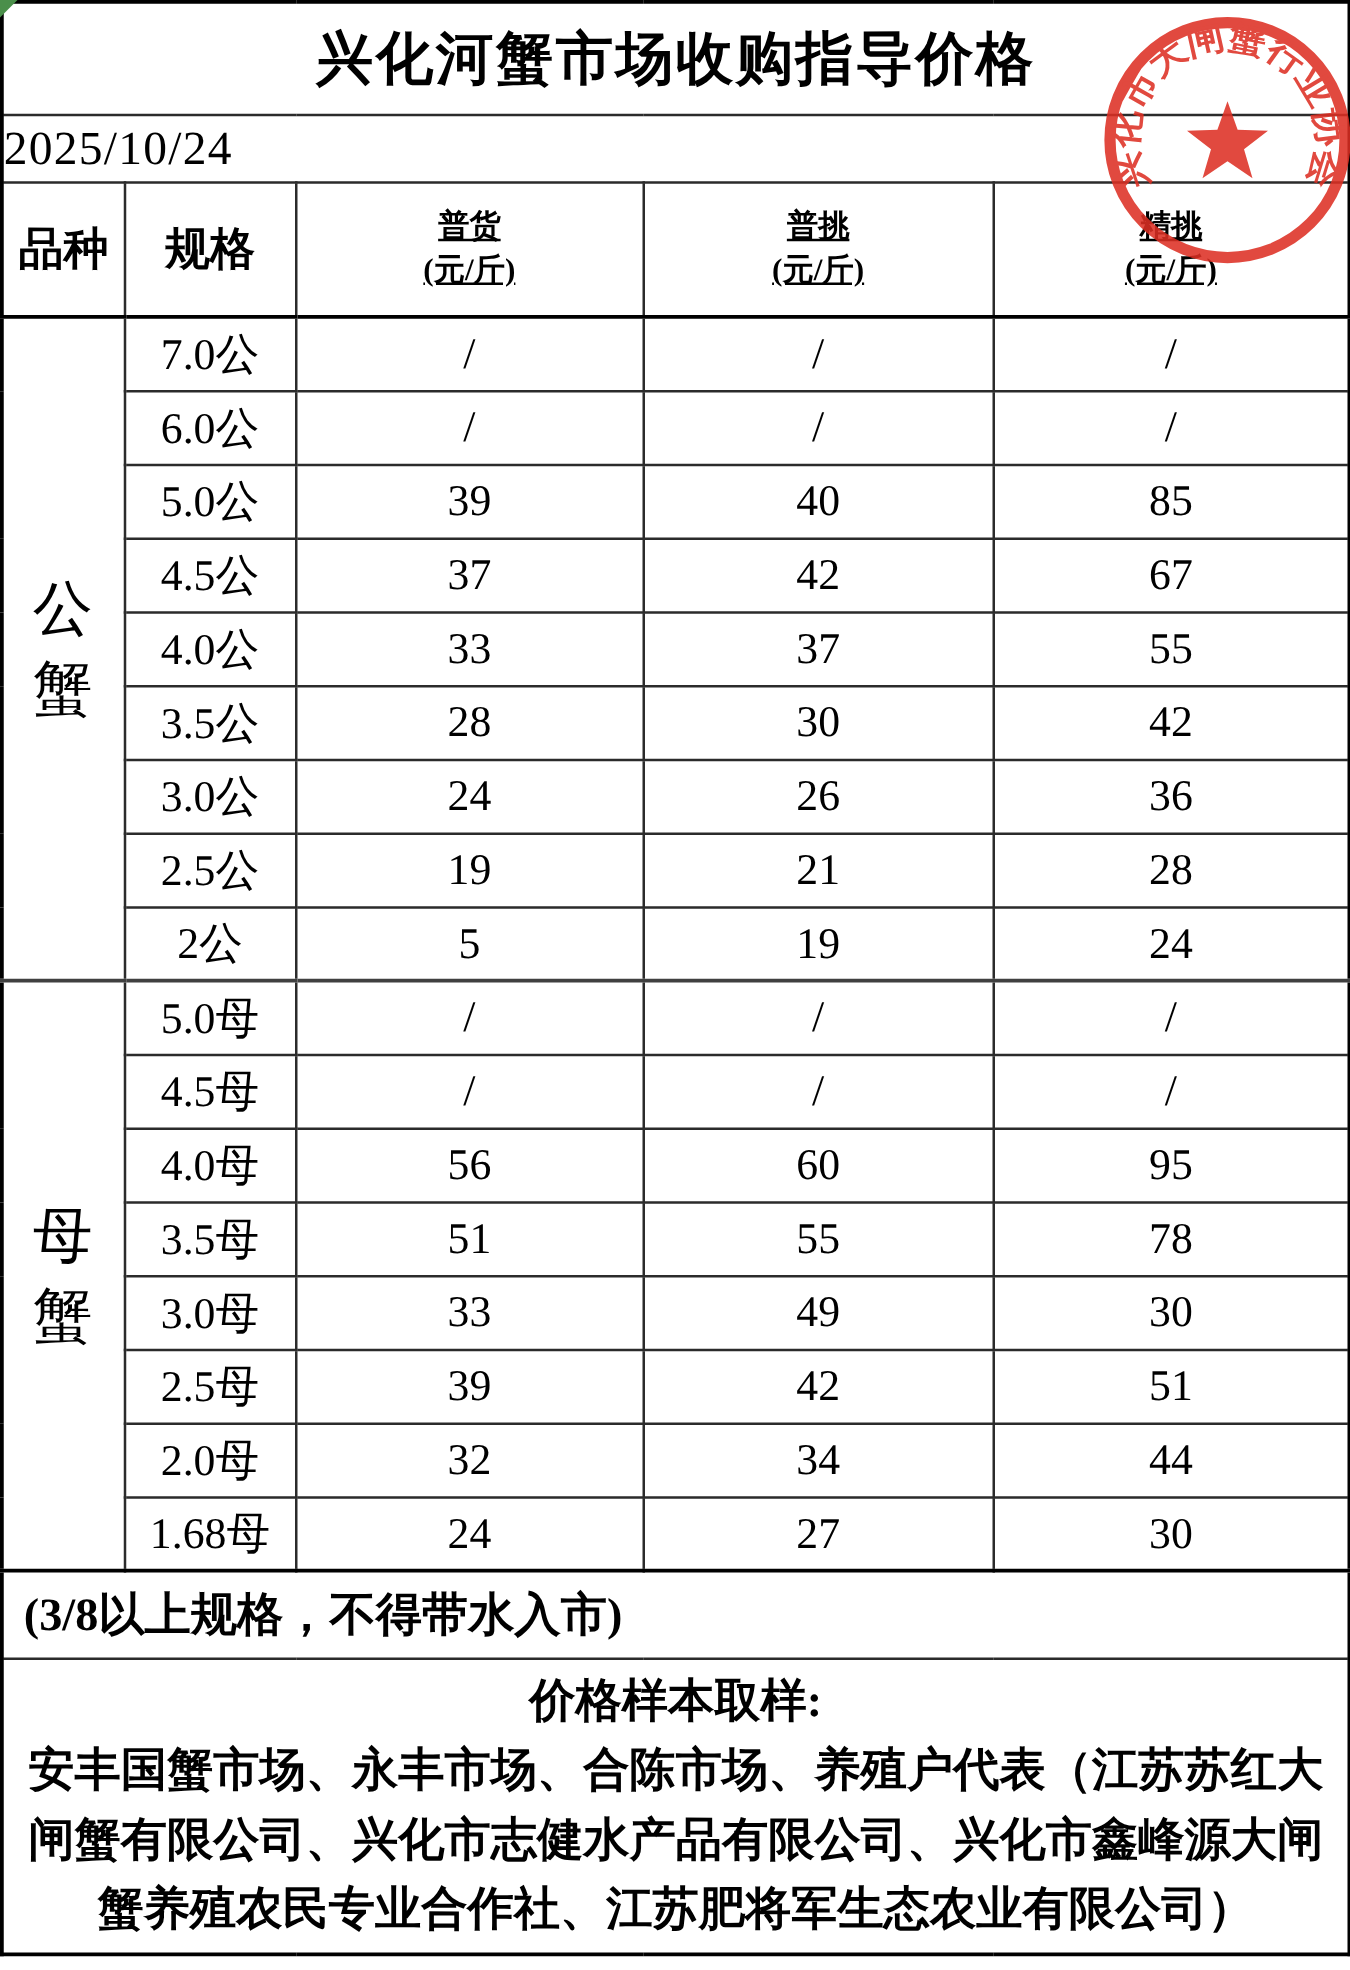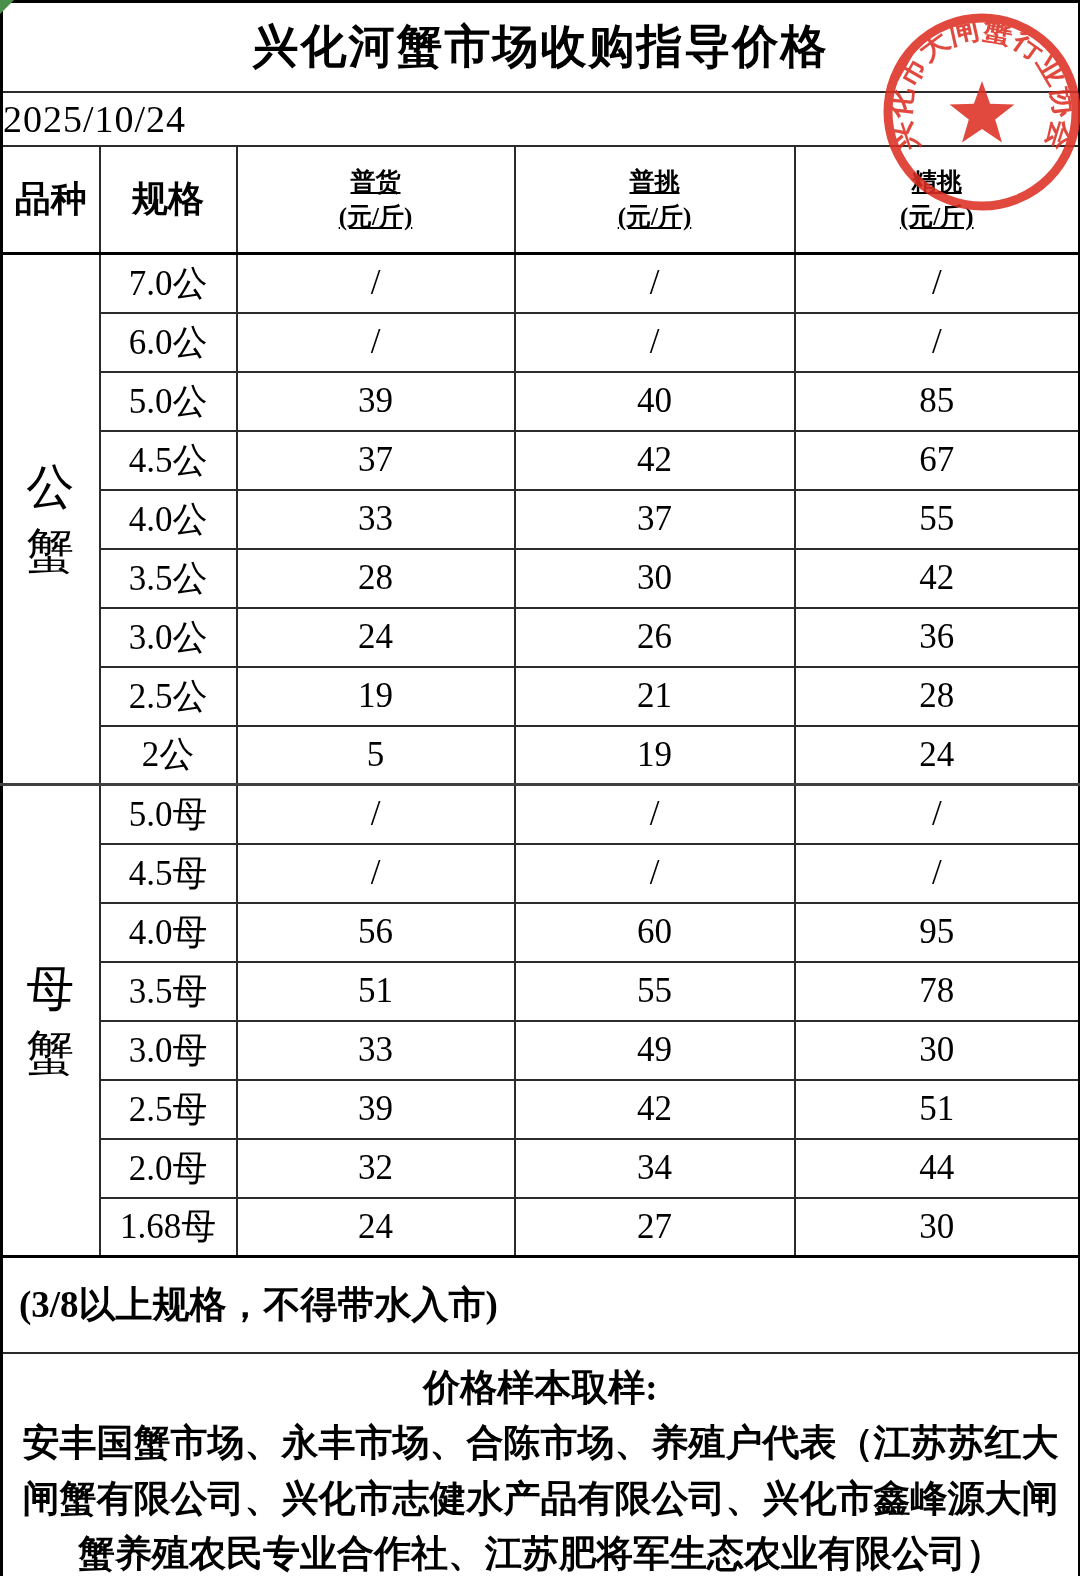--- a/index.html
+++ b/index.html
@@ -47,21 +47,21 @@
     font-size: 36px;
     font-weight: bold;
     border-bottom: 3px solid #000;
   }
   .price-head-name, .price-head-unit { line-height: 1.42; font-size: 25px; text-decoration: underline; }
   tbody.data-rows tr { height: 59px; }
   .variety-cell { font-size: 48px; letter-spacing: 1px; }
   .spec-cell, .price-cell { font-size: 35px; }
   tr.group-start td { border-top: 3px solid #404040; }
   .note-row td {
-    height: 96px;
+    height: 70px;
     text-align: left;
     font-size: 37px;
     font-weight: bold;
     padding-left: 16px;
     border-top: 3px solid #000;
   }
   .footer-row td {
     height: 224px;
     text-align: left;
     vertical-align: middle;

